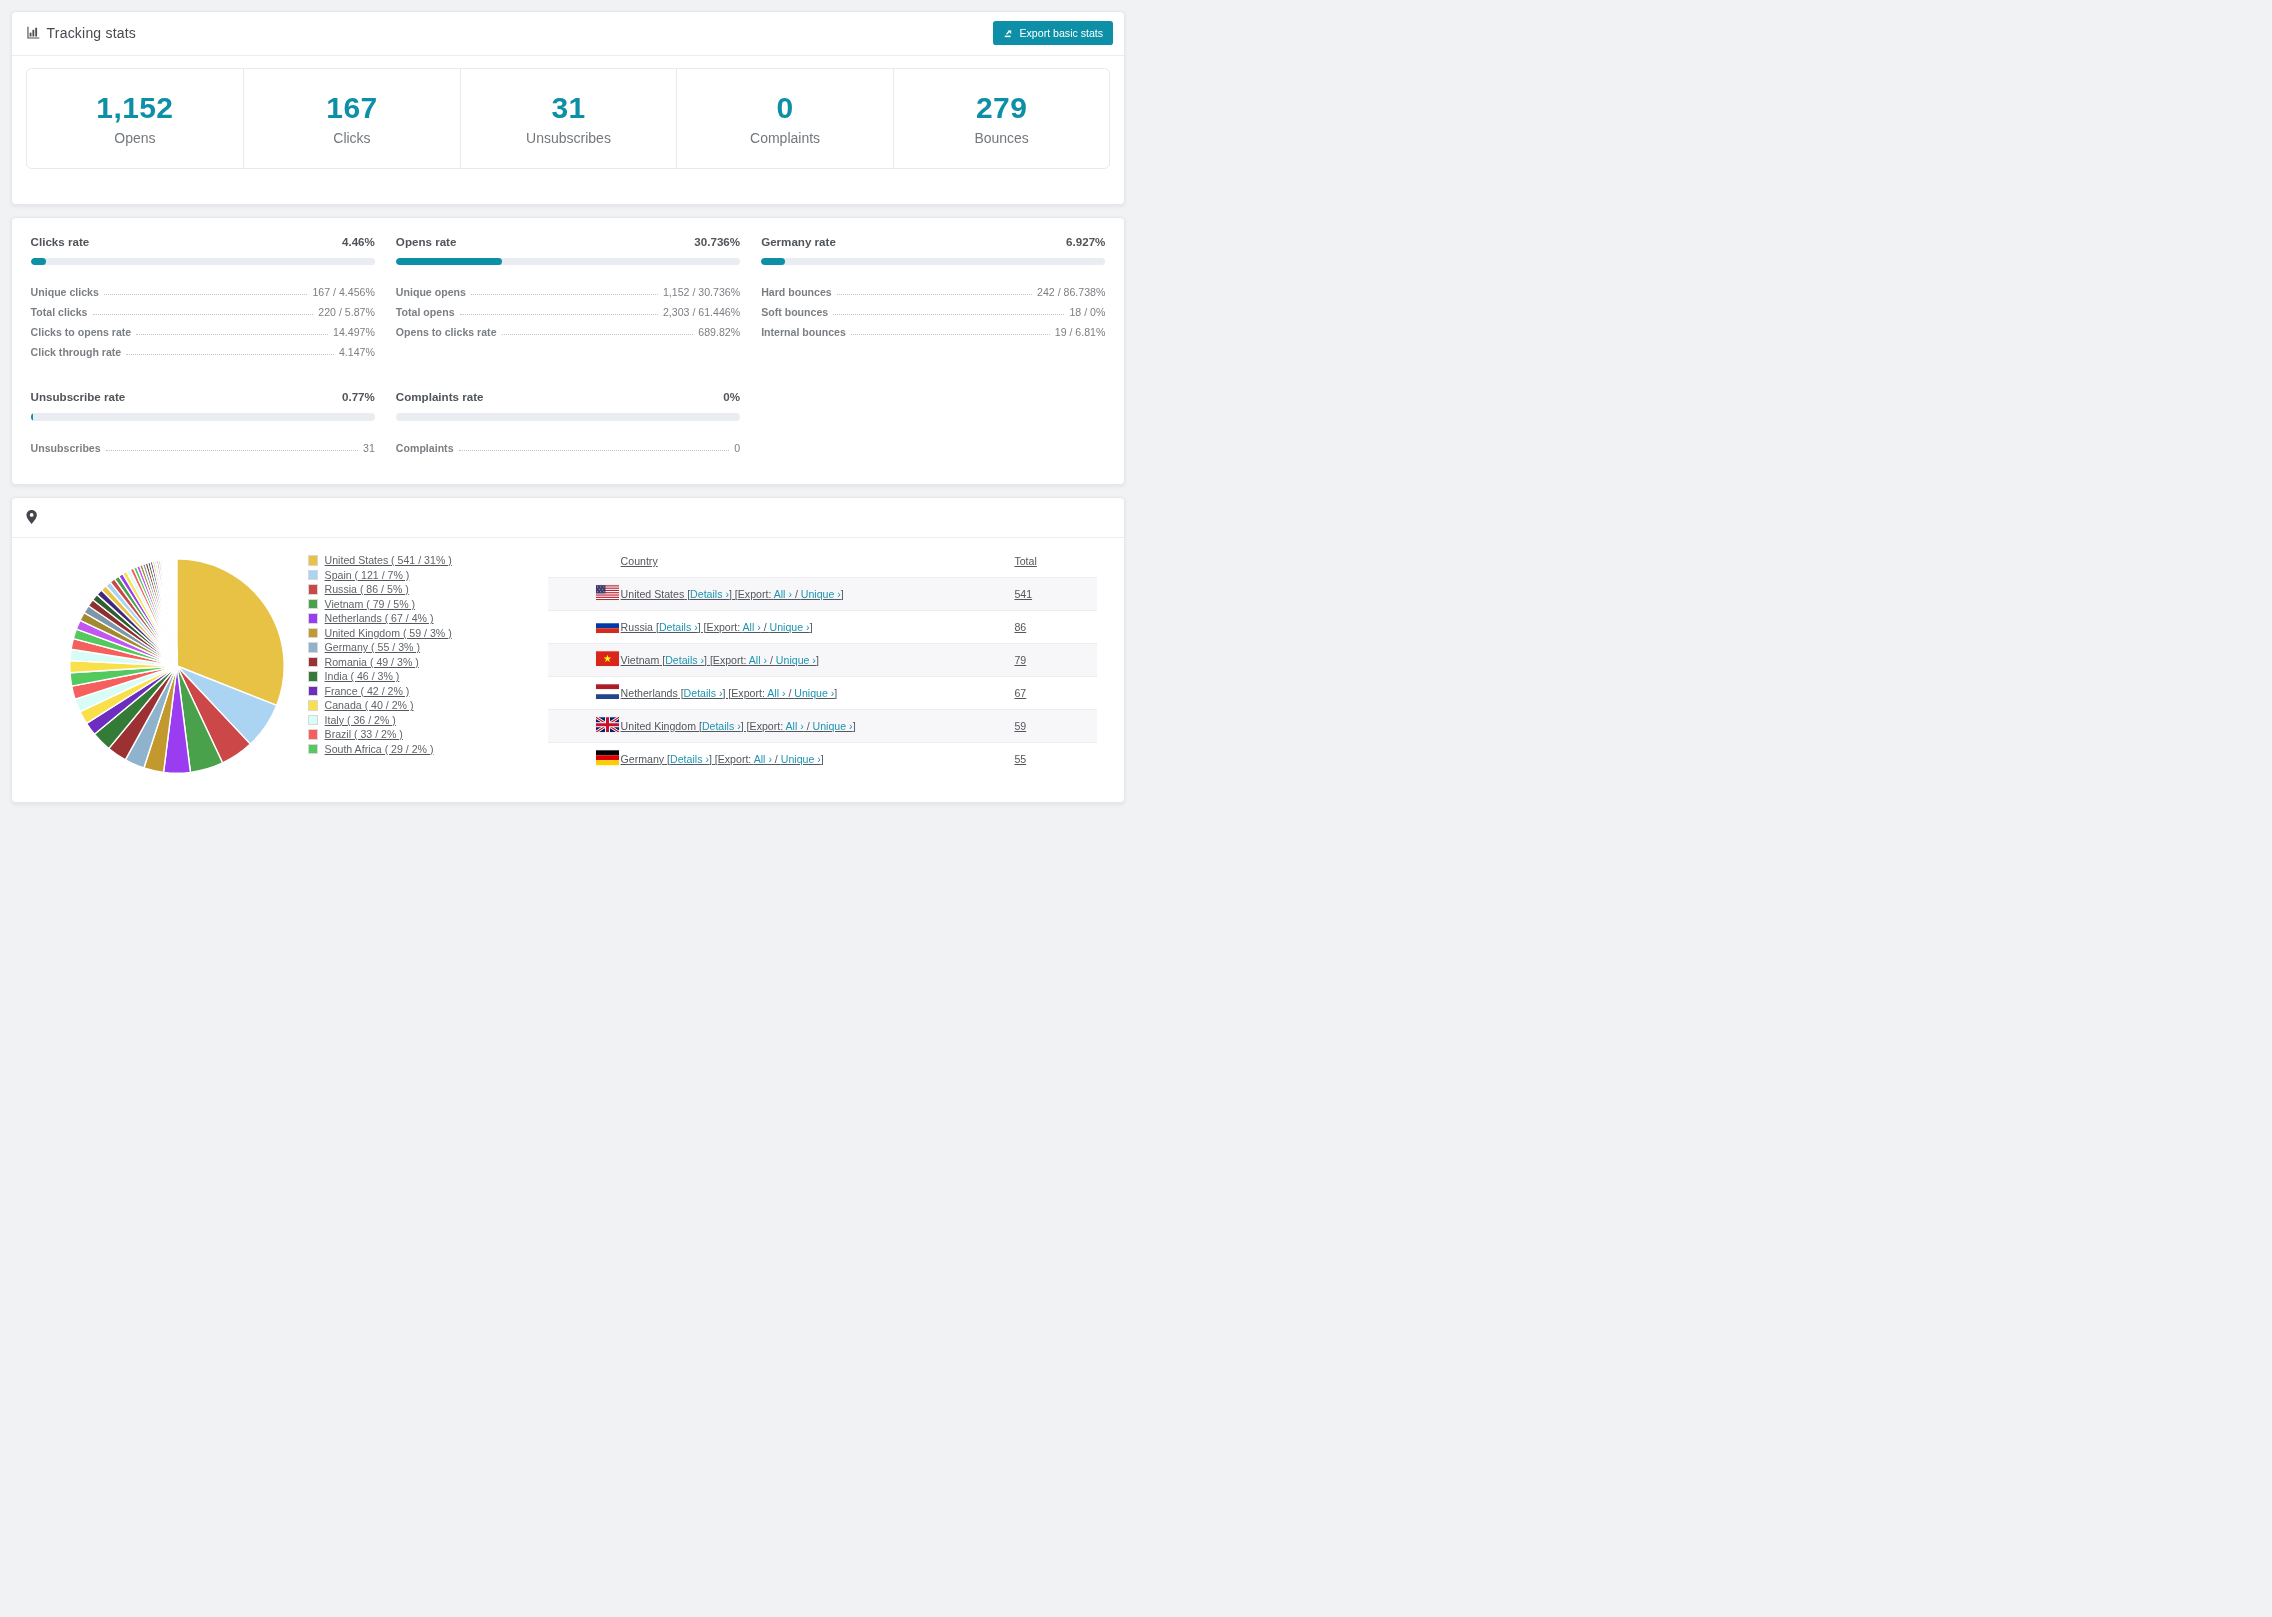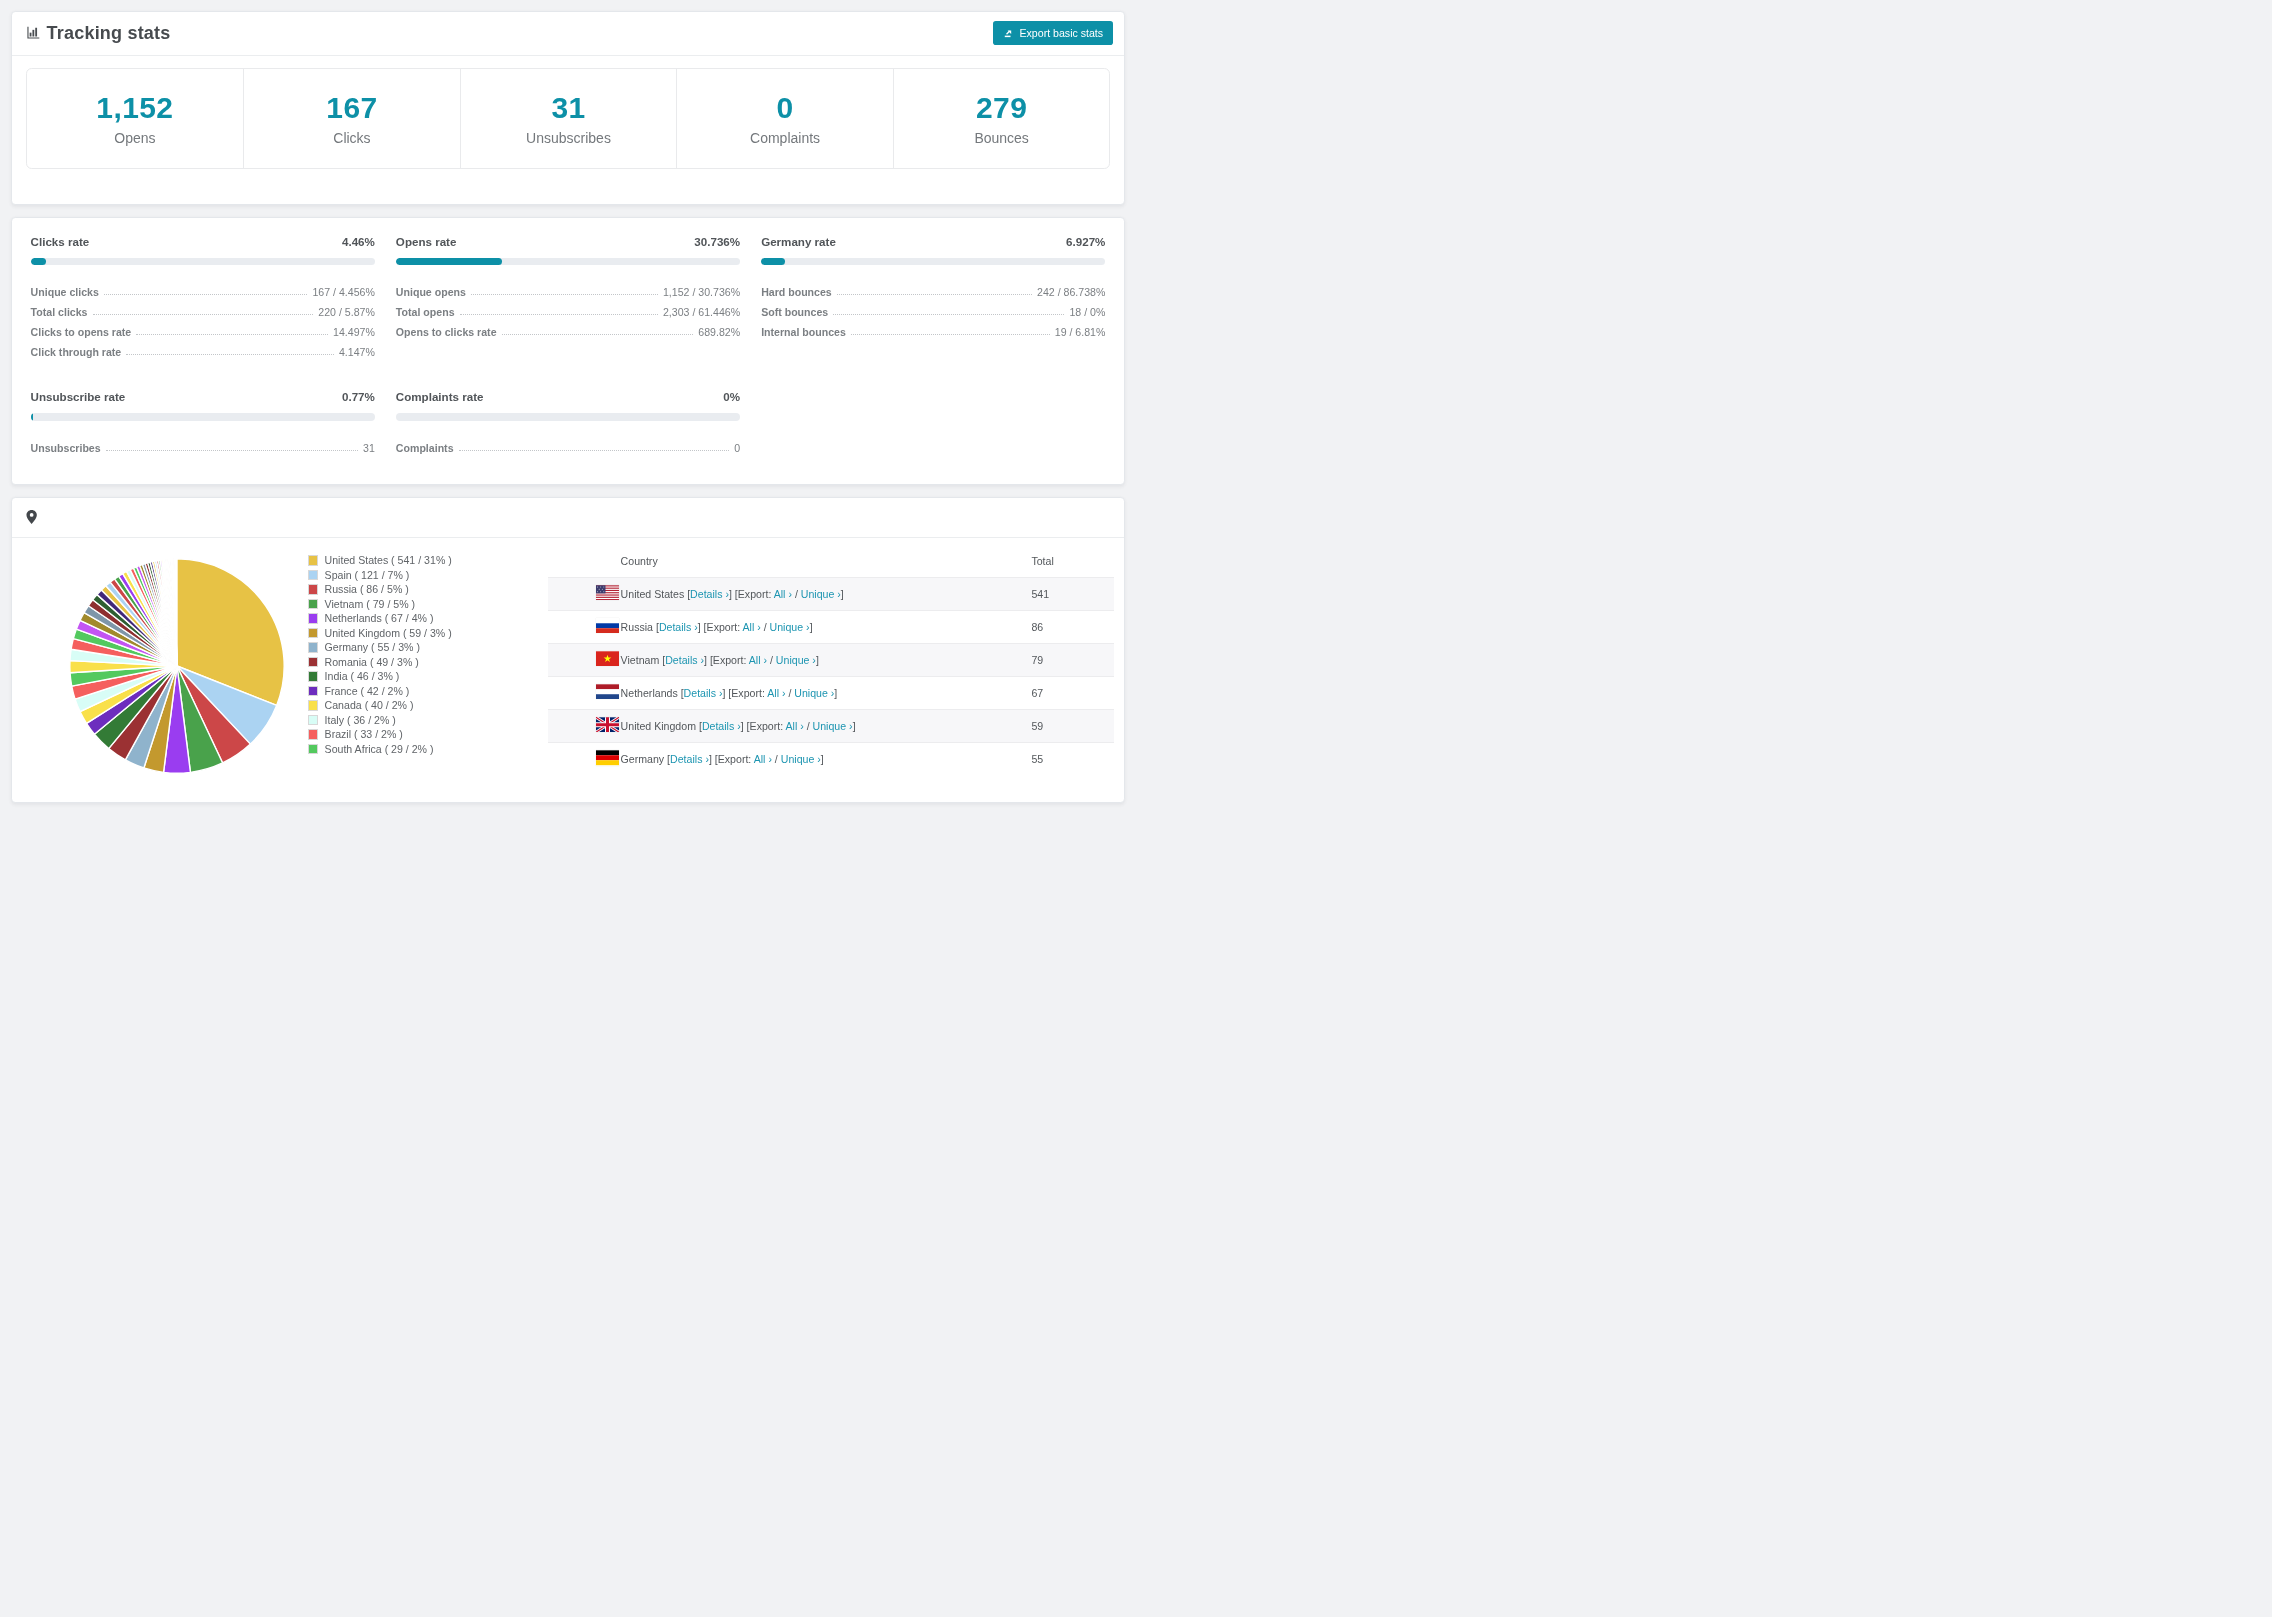--- a/index.html
+++ b/index.html
@@ -21,22 +21,22 @@
 
   .card-header {
     display: flex;
     align-items: center;
     height: 44px;
     padding: 0 11.3px 0 14px;
     border-bottom: 0.7px solid #ebedef;
   }
   .card-header .hicon { display: inline-flex; margin-right: 7px; }
   .card-title {
-    font-size: 18px;
-    font-weight: 700;
+    font-size: 14px;
+    font-weight: 400;
     color: #474b4f;
     letter-spacing: 0.2px;
     flex: 1;
   }
   .btn-primary {
     display: inline-flex;
     align-items: center;
     gap: 5.6px;
     background: #0d90a7;
     color: #ffffff;
@@ -92,24 +92,25 @@
   .rlabel { font-size: 10.6px; color: #7b7f83; white-space: nowrap; font-weight: bold; }
   .leader { flex: 1; border-bottom: 0.7px dotted #c3c6c9; margin: 0 5px 2.8px; min-width: 14px; }
   .rvalue { font-size: 10.6px; color: #7b7f83; white-space: nowrap; }
 
   
   .geo-card { margin-bottom: 0; }
   .geo-header { height: 40px; }
   .geo-body {
     display: grid;
     grid-template-columns: 282px 240px 1fr;
-    padding: 0 10px 0 14px;
+    padding: 0 27px 0 14px;
     height: 255px;
     overflow: hidden;
     align-items: start;
+    text-decoration: underline;
   }
   .pie-wrap { padding: 18.4px 0 0 41px; }
   .legend { list-style: none; padding-top: 15.5px; }
   .legend li {
     display: flex;
     align-items: center;
     gap: 6.4px;
     height: 14.5px;
     cursor: pointer;
   }

